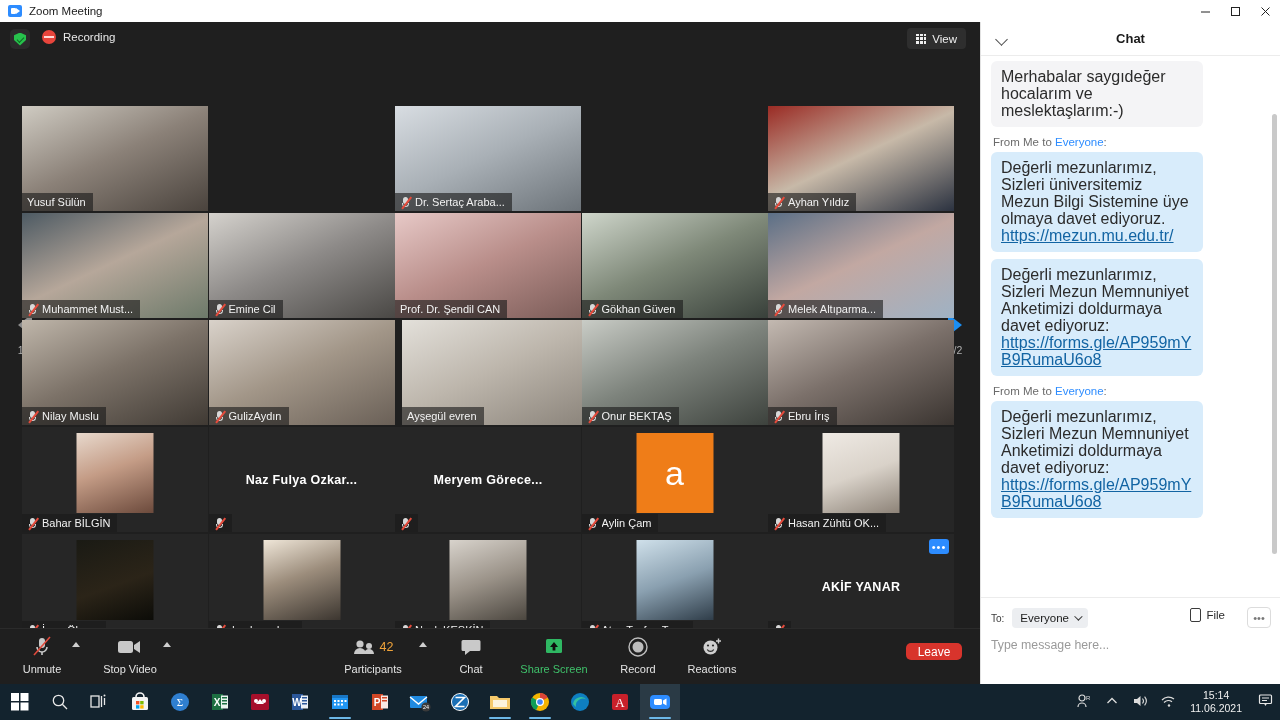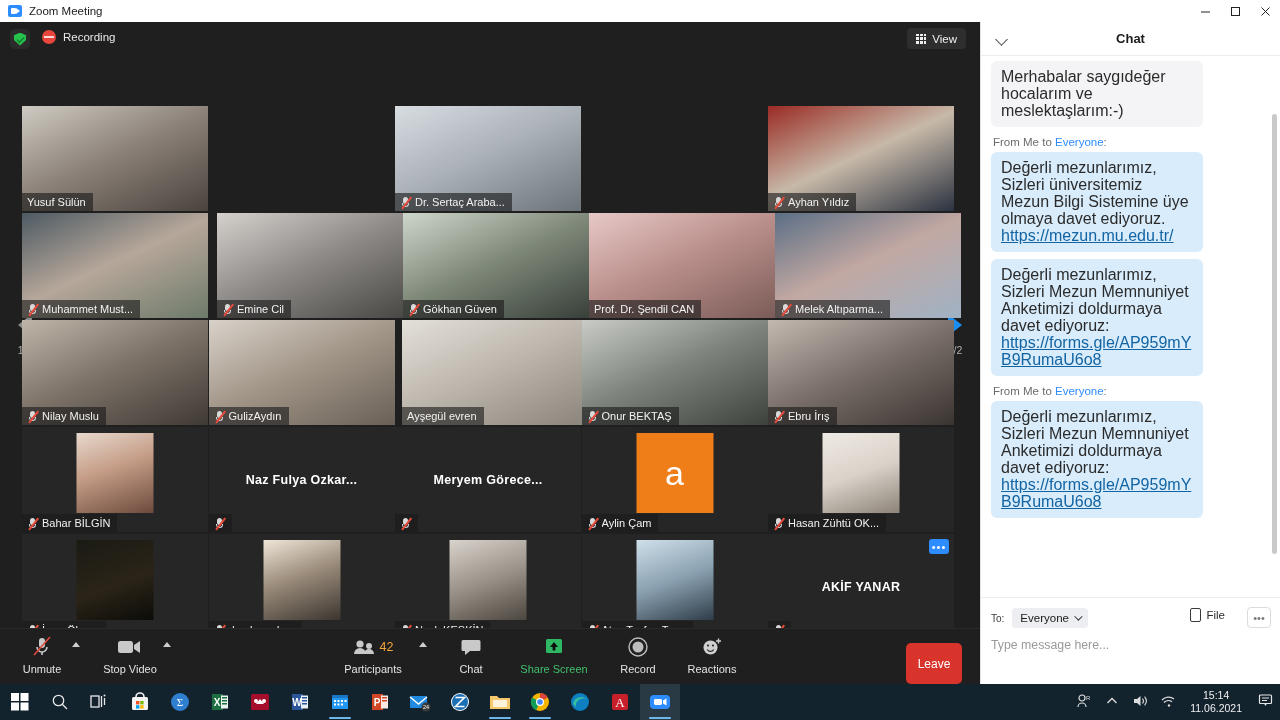--- a/index.html
+++ b/index.html
@@ -160,21 +160,21 @@
     align-items: center; width: 72px; color: #e3e3e3;
   }
   .tb-item .lab { font-size: 11px; margin-top: 4px; white-space: nowrap; }
   .tb-ico { height: 24px; display: flex; align-items: center; justify-content: center; }
   .caret {
     position: absolute; top: 13px; width: 0; height: 0;
     border-left: 4px solid transparent; border-right: 4px solid transparent;
     border-bottom: 5px solid #cfcfcf;
   }
   .leave-btn {
-    position: absolute; right: 18px; top: 14px; width: 56px; height: 41px;
+    position: absolute; right: 18px; top: 14px; width: 56px; height: 17px;
     background: #d8342c; border-radius: 5px; color: #fff; font-size: 12px;
     display: flex; align-items: center; justify-content: center;
   }
   .count-badge { color: #f0a33a; font-size: 12.5px; margin-left: 3px; }
 
   
   .chat {
     position: absolute; left: 980px; top: 22px; width: 300px; height: 662px;
     background: #ffffff; border-left: 1px solid #e2e2e2;
   }
@@ -374,48 +374,48 @@
               <div class="name-plate">
                 <span class="mute-ico">
                   <span class="body"></span>
                   <span class="stand"></span>
                   <span class="slash"></span>
                 </span>
                 <span class="nm">Muhammet Must...</span>
               </div>
             </div>
           </div>
-          <div class="tile" style="margin-right: 0px; margin-left: 9px; left: 0px; text-align: right;">
+          <div class="tile" style="margin-right: 0px; margin-left: 0px; left: 0px; text-align: right;">
             <div class="tile-inner" style="background: linear-gradient(155deg, rgb(213, 210, 205) 0%, rgb(141, 138, 136) 48%, rgb(74, 72, 69) 100%);">
               <div class="name-plate">
                 <span class="mute-ico">
                   <span class="body"></span>
                   <span class="stand"></span>
                   <span class="slash"></span>
                 </span>
                 <span class="nm">Emine Cil</span>
               </div>
             </div>
           </div>
           <div class="tile" style="margin-right: 0px; margin-left: 0px; left: 0px;">
+            <div class="tile-inner" style="background: linear-gradient(155deg, rgb(231, 201, 199) 0%, rgb(185, 142, 138) 48%, rgb(123, 92, 88) 100%);">
+              <div class="name-plate">
+                <span class="nm">Prof. Dr. Şendil CAN</span>
+              </div>
+            </div>
+          </div>
+          <div class="tile" style="margin-right: 0px; margin-left: 0px; left: 0px;">
             <div class="tile-inner" style="background: linear-gradient(155deg, rgb(207, 214, 203) 0%, rgb(126, 136, 120) 48%, rgb(56, 64, 58) 100%);">
               <div class="name-plate">
                 <span class="mute-ico">
                   <span class="body"></span>
                   <span class="stand"></span>
                   <span class="slash"></span>
                 </span>
                 <span class="nm">Gökhan Güven</span>
-              </div>
-            </div>
-          </div>
-          <div class="tile" style="margin-right: 0px; margin-left: 0px; left: 0px;">
-            <div class="tile-inner" style="background: linear-gradient(155deg, rgb(231, 201, 199) 0%, rgb(185, 142, 138) 48%, rgb(123, 92, 88) 100%);">
-              <div class="name-plate">
-                <span class="nm">Prof. Dr. Şendil CAN</span>
               </div>
             </div>
           </div>
           <div class="tile" style="margin-right: 0px; margin-left: 0px; left: 0px;">
             <div class="tile-inner" style="background: linear-gradient(155deg, rgb(91, 111, 134) 0%, rgb(194, 168, 162) 48%, rgb(159, 178, 196) 100%);">
               <div class="name-plate">
                 <span class="mute-ico">
                   <span class="body"></span>
                   <span class="stand"></span>
                   <span class="slash"></span>

